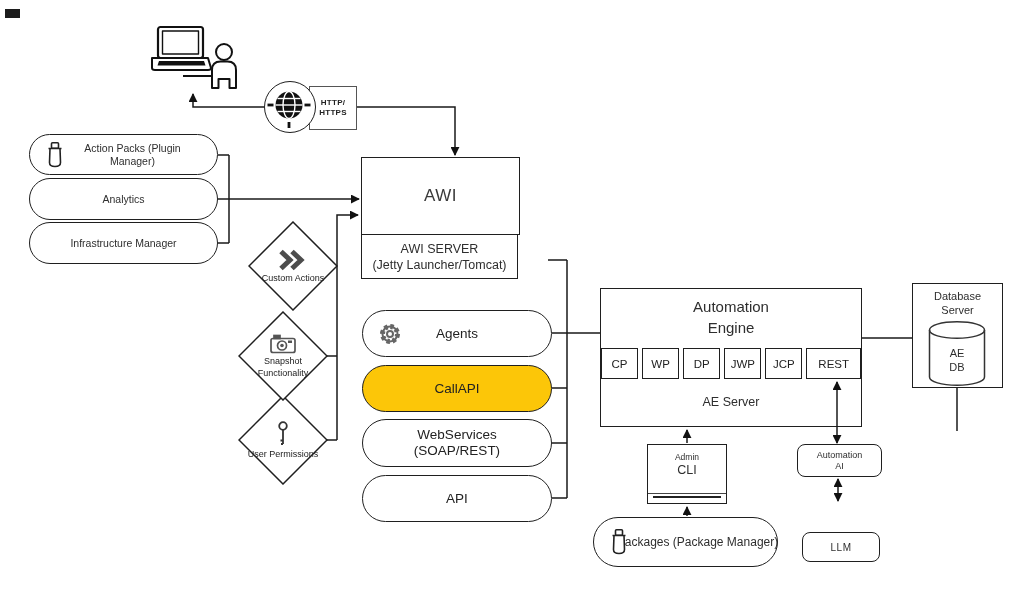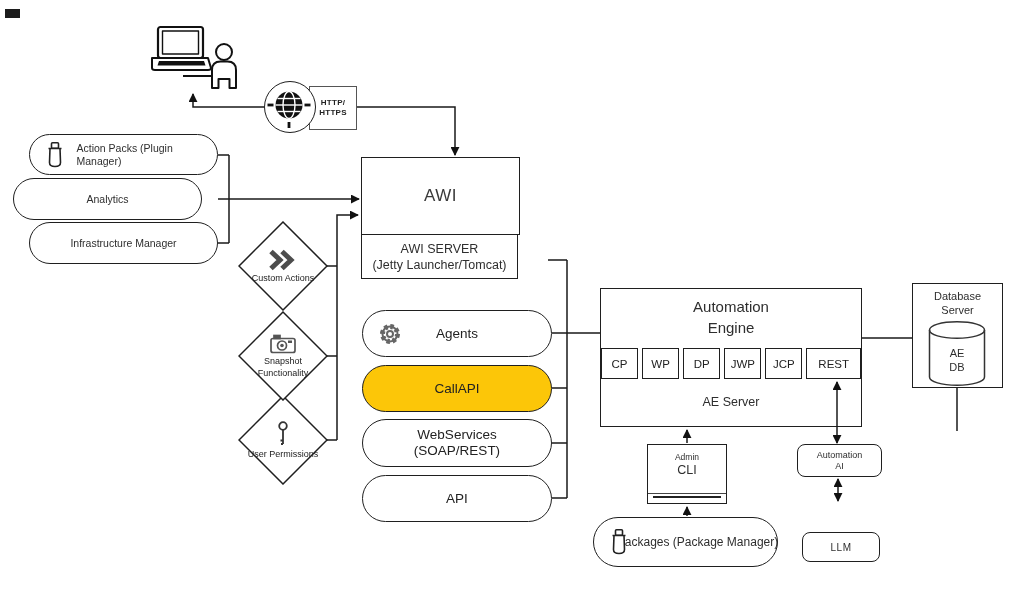--- a/index.html
+++ b/index.html
@@ -2,44 +2,44 @@
 <html><head>
 <meta charset="utf-8">
 <style>
   html,body{margin:0;padding:0;background:#fff}
   .canvas{position:relative;width:1024px;height:589px;background:#fff;overflow:hidden;
           font-family:"Liberation Sans",sans-serif;color:#2e2e2e}
   svg.layer{position:absolute;left:0;top:0}
   #wires{z-index:1}
   #wires-top{z-index:4}
   .box{position:absolute;background:#fff;border:1.5px solid #1f1f1f;box-sizing:border-box;z-index:2}
-  .center{display:flex;align-items:center;justify-content:center;}
+  .center{display:flex;align-items:center;justify-content:center;text-align:center}
   .col{flex-direction:column}
 
   #artifact-mark{position:absolute;left:5px;top:9px;width:15px;height:9px;background:#1c1c1c;z-index:2}
 
   #client-devices{position:absolute;left:150px;top:20px;z-index:2}
 
   #globe{position:absolute;left:264px;top:81px;width:52px;height:52px;border-radius:50%;
          border:1.5px solid #1f1f1f;background:#fff;z-index:3;box-sizing:border-box}
   #http-box{left:309px;top:86px;width:48px;height:44px;border-width:1px;border-color:#555;
             font-size:8px;font-weight:bold;letter-spacing:.3px;line-height:10px;color:#222}
 
   .pill{border-radius:24px}
   #action-packs{left:29px;top:134px;width:189px;height:41px;border-radius:21px;font-size:10.5px;line-height:12.5px}
-  #analytics{left:13px;top:178px;width:189px;height:42px;border-radius:21px;font-size:10.5px}
+  #analytics{left:29px;top:178px;width:189px;height:42px;border-radius:21px;font-size:10.5px}
   #infra{left:29px;top:222px;width:189px;height:42px;border-radius:21px;font-size:10.5px}
   #action-packs .wrap{width:112px;margin-left:18px}
   .pill-icon{position:absolute;left:15px;top:50%;transform:translateY(-50%)}
 
   .diamond{position:absolute;width:90px;height:90px;z-index:2}
   .diamond svg.shape{position:absolute;left:0;top:0}
   .diamond .content{position:absolute;left:0;top:0;width:90px;height:90px;display:flex;flex-direction:column;
        align-items:center;justify-content:center;gap:2px;font-size:9px;line-height:10.5px;color:#222;text-align:center}
-  #d-custom{left:238px;top:221px}
+  #d-custom{left:248px;top:221px}
   #d-snap{left:238px;top:311px}
   #d-user{left:238px;top:395px}
 
   #awi-box{left:361px;top:157px;width:159px;height:78px;font-size:17px;letter-spacing:.5px;color:#3a3a3a}
   #awi-server{left:361px;top:234px;width:157px;height:45px;font-size:12.5px;line-height:16px}
 
   .iface{left:362px;width:190px;height:47px;font-size:13.5px;line-height:16px;color:#222}
   #agents{top:310px}
   #callapi{top:365px;background:#FCC608}
   #websvc{top:419px;height:48px}

